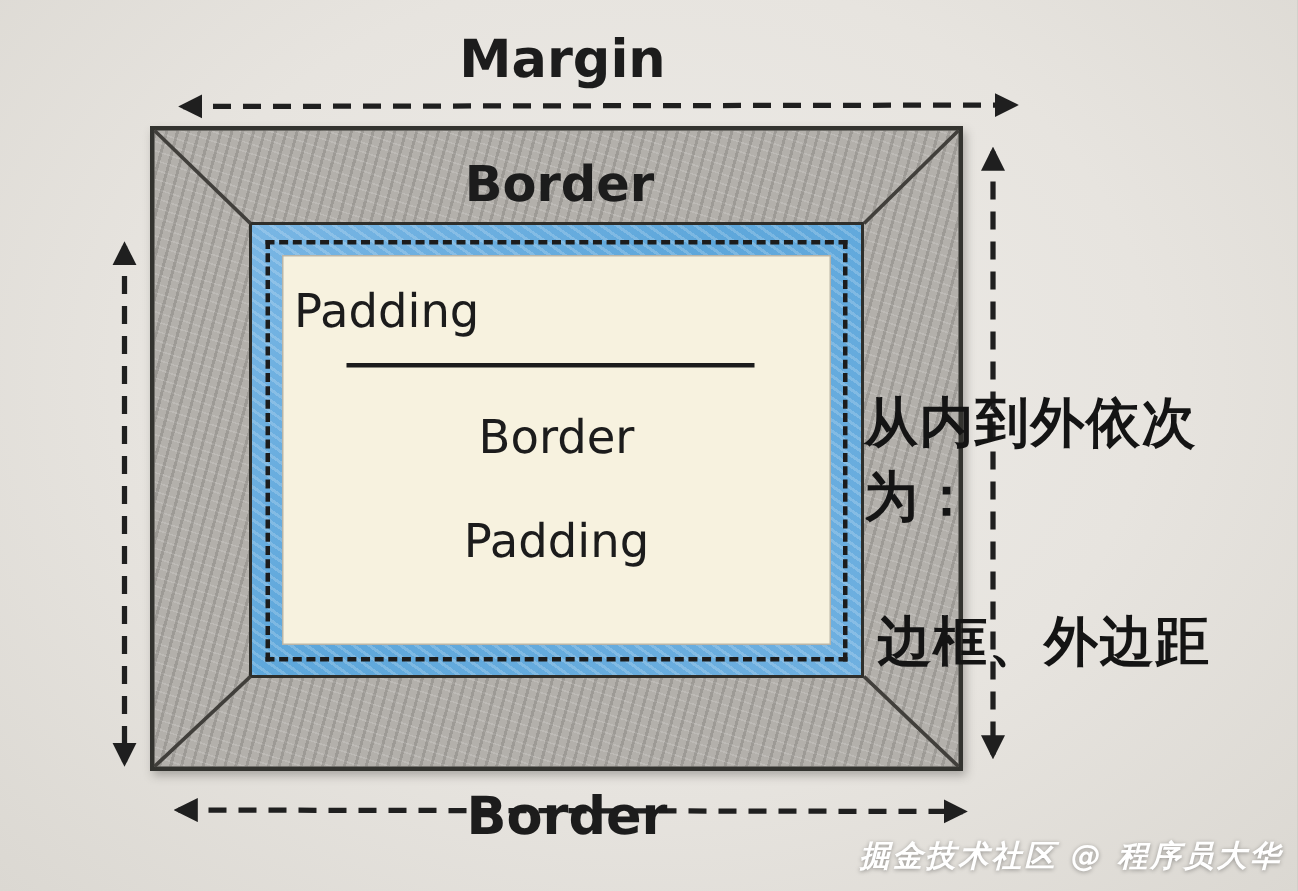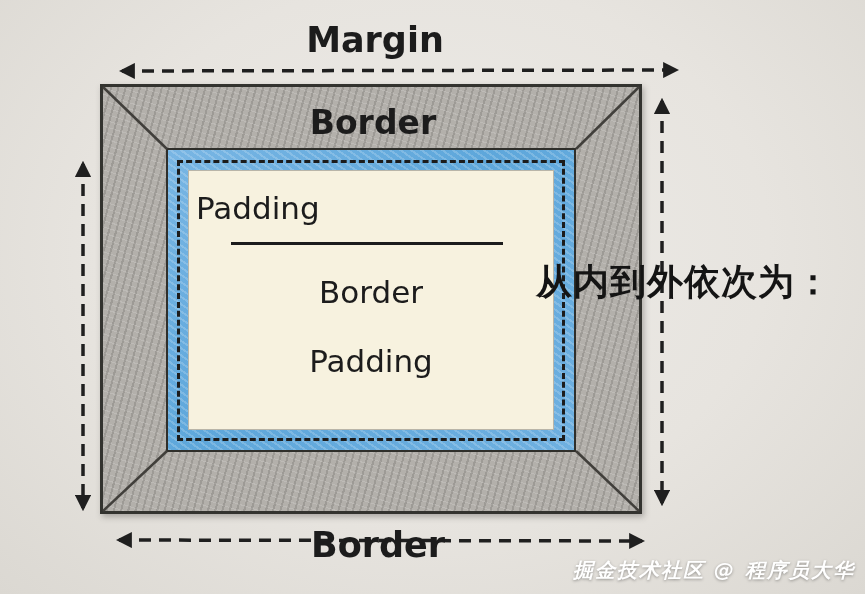--- a/index.html
+++ b/index.html
@@ -55,21 +55,21 @@
 
   .lbl{position:absolute;white-space:nowrap;}
   .lbl-margin{left:290px;top:20px;width:170px;text-align:center;font-size:35px;font-weight:600;}
   .lbl-border-top{left:298px;top:103px;width:150px;text-align:center;font-size:33px;font-weight:600;}
   .lbl-padding-top{left:196px;top:190px;font-size:31px;font-weight:500;}
   .underline{position:absolute;left:231px;top:242px;width:272px;height:2.5px;background:#1c1c1c;}
   .lbl-content{left:188px;top:274px;width:366px;text-align:center;font-size:31px;font-weight:500;}
   .lbl-padding-bottom{left:188px;top:343px;width:366px;text-align:center;font-size:31px;font-weight:500;}
   .lbl-border-bottom{left:296px;top:525px;width:164px;text-align:center;font-size:35px;font-weight:600;}
 
-  .cn{position:absolute;font-weight:700;font-size:36px;letter-spacing:1px;color:#141414;}
+  .cn{position:absolute;font-weight:700;font-size:36px;letter-spacing:1px;color:#141414;margin-left:40px;}
   .cn-1{left:536px;top:258px;}
   .cn-2{left:552px;top:331px;}
   .cn-3{left:545px;top:404px;}
 
   .watermark{
     position:absolute;right:10px;bottom:10px;
     font-size:20px;font-weight:700;letter-spacing:2px;
     color:#ffffff;text-shadow:0 1px 3px rgba(0,0,0,.35);font-style:italic;
   }
 </style>
@@ -116,16 +116,17 @@
 
   <div class="underline"></div>
 
   <div class="lbl lbl-content">Border</div>
 
   <div class="lbl lbl-padding-bottom">Padding</div>
 
   <div class="lbl lbl-border-bottom">Border</div>
 
   <div class="cn cn-1">从内到外依次为：</div>
+  <div class="cn cn-3">边框、外边距</div>
 
   <div class="watermark">掘金技术社区 @ 程序员大华</div>
 
 </div>
 
 </body></html>

